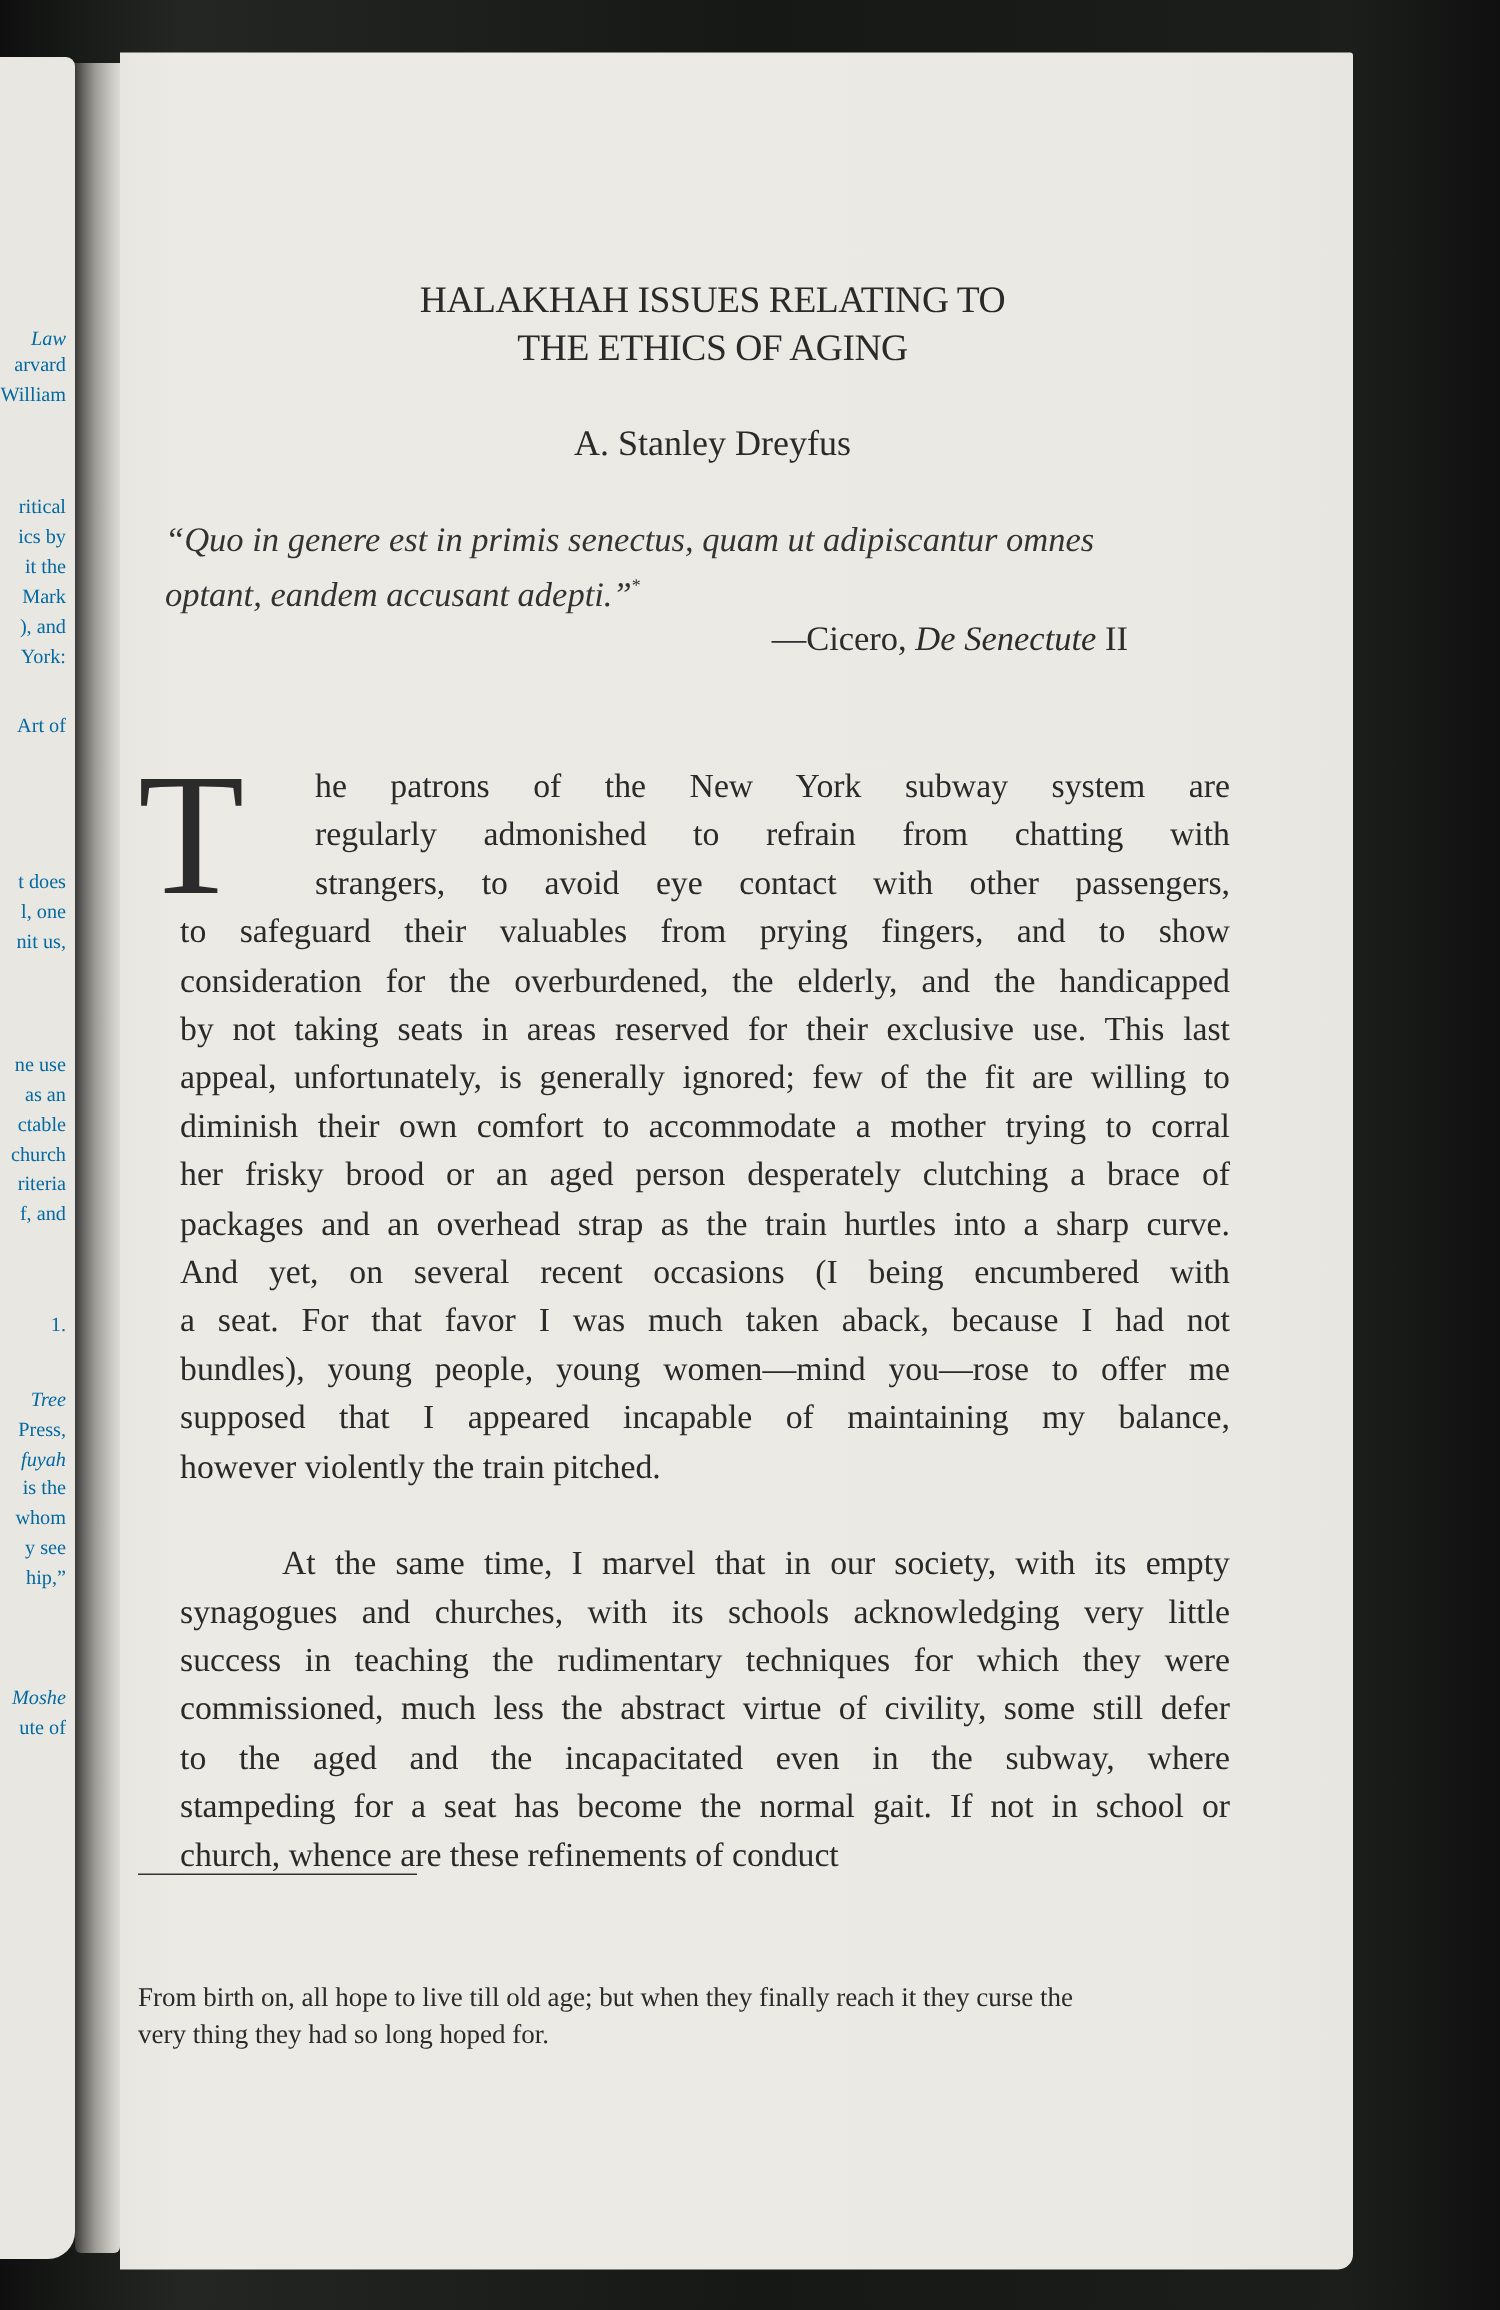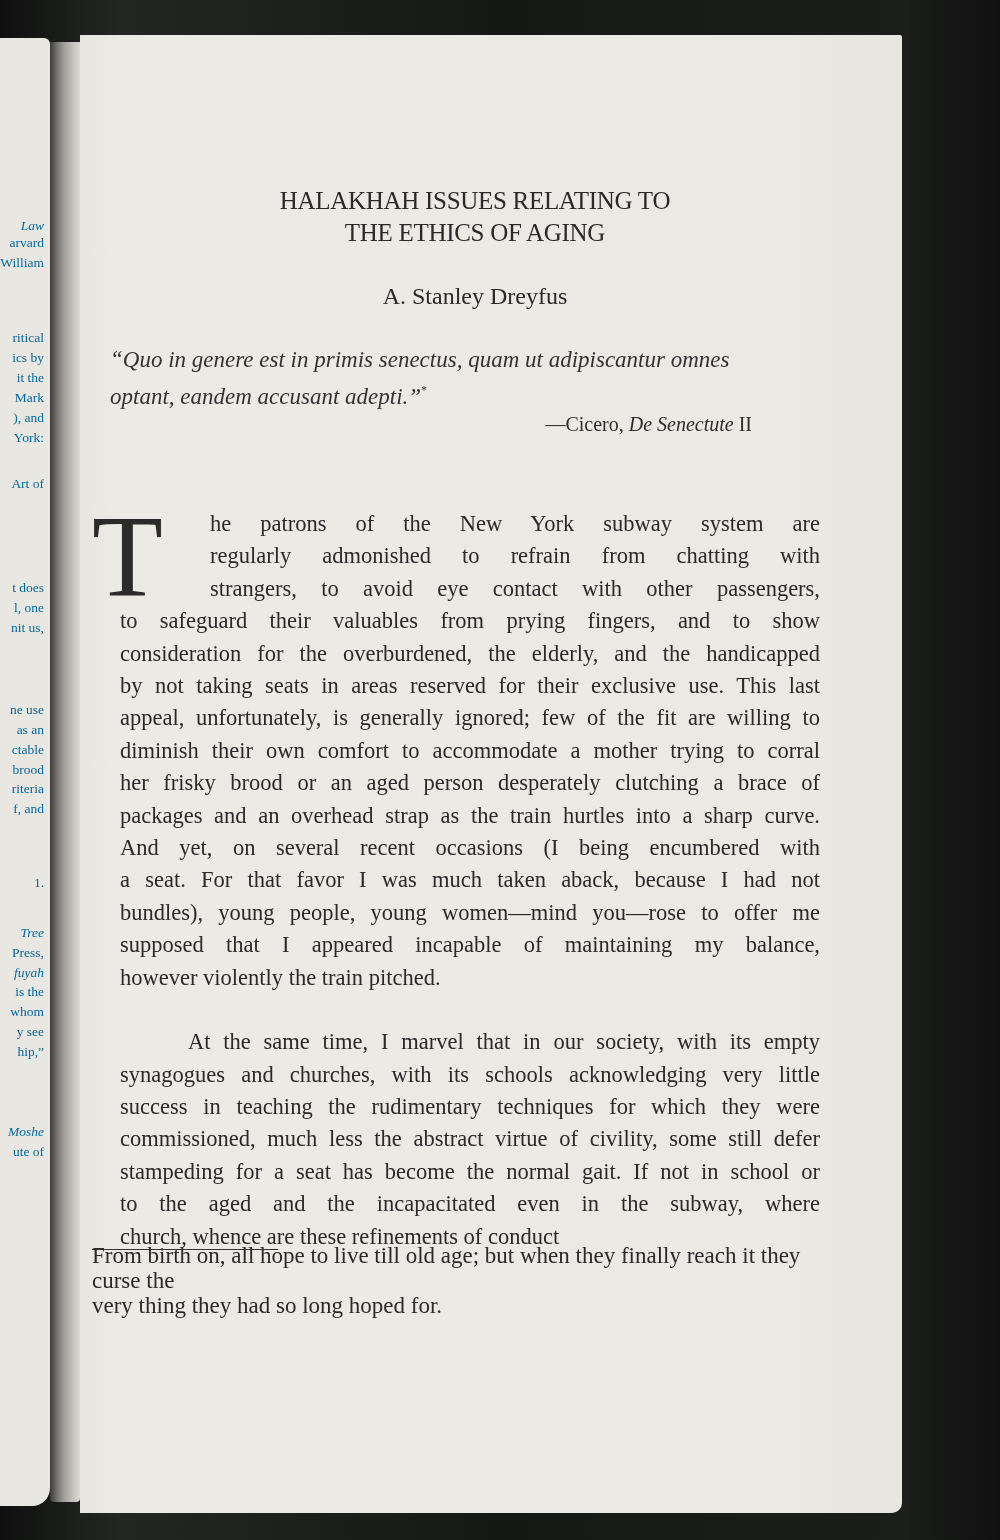--- a/index.html
+++ b/index.html
@@ -42,43 +42,43 @@
   .author {
     position: absolute; left: 0; width: 890px; top: 248px; margin-left: -50px;
     text-align: center; font-size: 24px;
   }
   .epigraph {
     position: absolute; left: 30px; top: 310px; width: 715px;
     font-style: italic; font-size: 23px; line-height: 30px; color: #333;
   }
   .epigraph sup { font-style: normal; font-size: 12px; vertical-align: 10px; }
   .attribution {
-    position: absolute; right: 150px; top: 378px; font-size: 20px; color: #2c2c2c;
+    position: absolute; right: 150px; top: 378px; font-size: 23px; color: #2c2c2c;
   }
   .attribution i { font-style: italic; }
   .body-text {
     position: absolute; left: 12px; top: 473px; width: 728px;
     font-size: 22.5px; line-height: 32.4px; text-align: justify; color: #2a2a2a;
   }
   .line { display: block; text-align: justify; text-align-last: justify; white-space: nowrap; margin-left: 28px; }
   .line.last { text-align-last: left; }
   .dropcap-block { position: relative; }
   .dropcap {
     position: absolute; left: 0; top: 4px;
     font-size: 116px; line-height: 90px; color: #2b2b2b;
   }
   .dropcap-line { padding-left: 90px; }
   .para2 { margin-top: 32px; }
   .para2 .first { padding-left: 68px; }
   .footnote-rule {
     position: absolute; left: 12px; top: 1214px; width: 186px; height: 1px; background: #333;
   }
   .footnote {
-    position: absolute; left: 12px; top: 1208px; width: 730px;
-    font-size: 23px; line-height: 25px; color: #2a2a2a;
+    position: absolute; left: 12px; top: 1284px; width: 730px;
+    font-size: 18px; line-height: 25px; color: #2a2a2a;
   }
 </style>
 </head>
 <body>
 
 <div class="bg-board"></div>
 
 <div class="left-page" id="left-page">
     <div class="frag" style="top: 180px; font-style: italic;">Law</div>
     <div class="frag" style="top: 197px;">arvard</div>
@@ -89,21 +89,21 @@
     <div class="frag" style="top: 352px;">Mark</div>
     <div class="frag" style="top: 372px;">), and</div>
     <div class="frag" style="top: 392px;">York:</div>
     <div class="frag" style="top: 438px;">Art of</div>
     <div class="frag" style="top: 542px;">t does</div>
     <div class="frag" style="top: 562px;">l, one</div>
     <div class="frag" style="top: 582px; text-align: center;">nit us,</div>
     <div class="frag" style="top: 664px;">ne use</div>
     <div class="frag" style="top: 684px;">as an</div>
     <div class="frag" style="top: 704px;">ctable</div>
-    <div class="frag" style="top: 724px;">brood</div>
+    <div class="frag" style="top: 724px;">church</div>
     <div class="frag" style="top: 743px;">riteria</div>
     <div class="frag" style="top: 763px;">f, and</div>
     <div class="frag" style="top: 837px;">1.</div>
     <div class="frag" style="top: 887px; font-style: italic;">Tree</div>
     <div class="frag" style="top: 907px;">Press,</div>
     <div class="frag" style="top: 927px; font-style: italic;">fuyah</div>
     <div class="frag" style="top: 946px;">is the</div>
     <div class="frag" style="top: 966px;">whom</div>
     <div class="frag" style="top: 986px;">y see</div>
     <div class="frag" style="top: 1006px;">hip,”</div>
@@ -148,22 +148,22 @@
       <span class="line">bundles), young people, young women—mind you—rose to offer me</span>
       <span class="line">supposed that I appeared incapable of maintaining my balance,</span>
       <span class="line last">however violently the train pitched.</span>
     </div>
 
     <div class="para2">
       <span class="line first">At the same time, I marvel that in our society, with its empty</span>
       <span class="line">synagogues and churches, with its schools acknowledging very little</span>
       <span class="line">success in teaching the rudimentary techniques for which they were</span>
       <span class="line">commissioned, much less the abstract virtue of civility, some still defer</span>
+      <span class="line">to the aged and the incapacitated even in the subway, where</span>
       <span class="line">stampeding for a seat has become the normal gait. If not in school or</span>
-      <span class="line">to the aged and the incapacitated even in the subway, where</span>
       <span class="line last">church, whence are these refinements of conduct</span>
     </div>
   </div>
 
   <div class="footnote-rule"></div>
   <div class="footnote">
     <div>From birth on, all hope to live till old age; but when they finally reach it they curse the</div>
     <div>very thing they had so long hoped for.</div>
   </div>
 </div>

